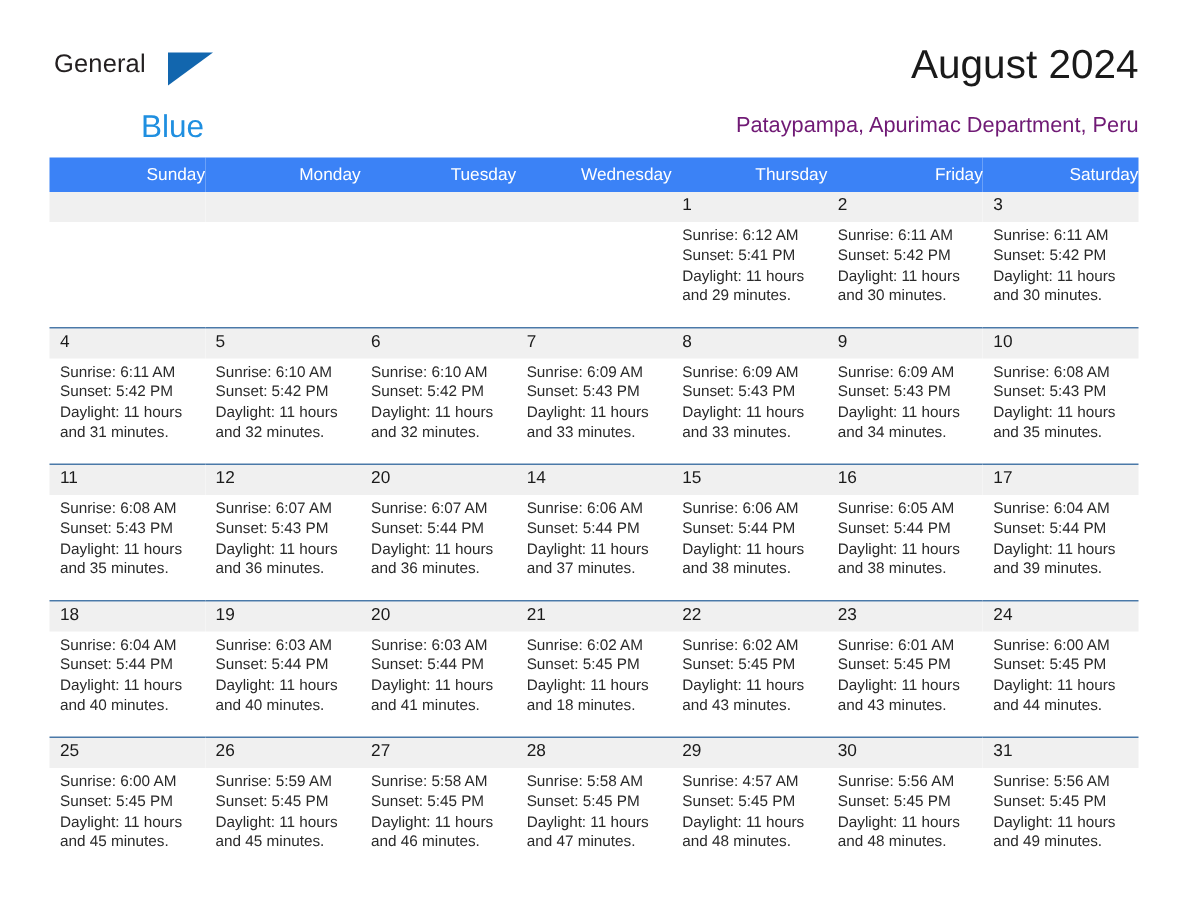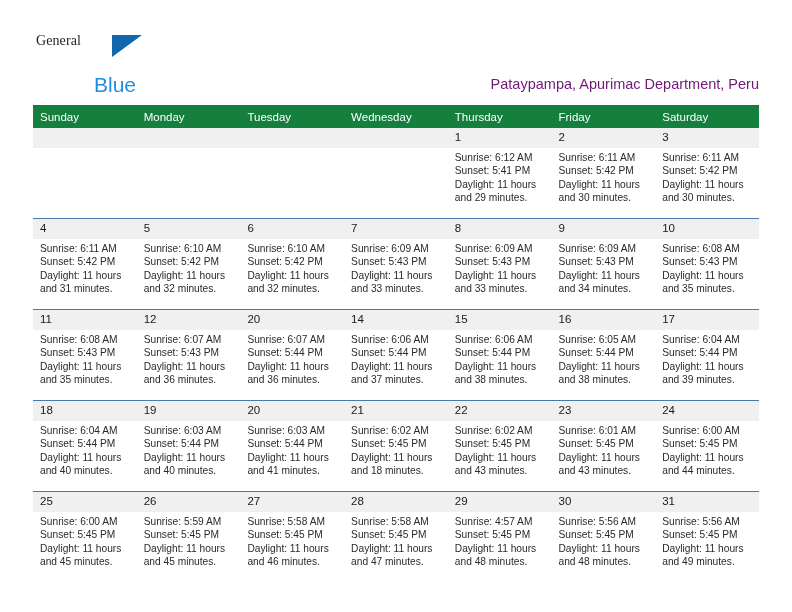--- a/index.html
+++ b/index.html
@@ -32,26 +32,25 @@
   .brand {
     position: absolute;
     left: 3px;
     top: 6px;
     width: 200px;
     height: 54px;
     line-height: 1;
   }
   .brand-row1 {
     display: block;
-    font-size: 14px;
+    font-size: 17px;
     color: #231f20;
     letter-spacing: 0.1px;
     position: relative;
     height: 24px;
-    font-family: Liberation Serif, serif;
   }
   .brand-tri {
     position: absolute;
     left: 76px;
     top: 1px;
     width: 0;
     height: 0;
     border-left: 30px solid #1266ae;
     border-bottom: 22px solid transparent;
   }
@@ -82,25 +81,25 @@
   
   .calendar {
     position: absolute;
     left: 33px;
     top: 105px;
     width: 726px;
     border-collapse: collapse;
     table-layout: fixed;
   }
   .calendar th {
-    background: #15803d;
+    background: #3b82f6;
     color: #ffffff;
     font-size: 11.5px;
     font-weight: normal;
-    text-align: left;
+    text-align: right;
     padding: 5px 0 5px 7px;
     height: 13px;
     border: none;
   }
   .calendar td {
     vertical-align: top;
     padding: 0;
     border: none;
     height: 90px;
     background: #ffffff;
@@ -138,20 +137,21 @@
 <body>
 
 <div class="page">
 
   <div class="header">
     <div class="brand">
       <span class="brand-row1">General</span>
       <span class="brand-tri"></span>
       <span class="brand-row2">Blue</span>
     </div>
+    <div class="title">August 2024</div>
     <div class="subtitle">Pataypampa, Apurimac Department, Peru</div>
   </div>
 
   <table class="calendar">
     <thead>
       <tr>
         <th>Sunday</th>
         <th>Monday</th>
         <th>Tuesday</th>
         <th>Wednesday</th>

